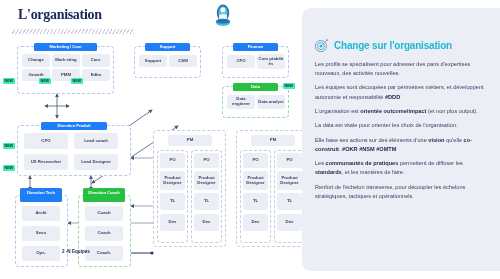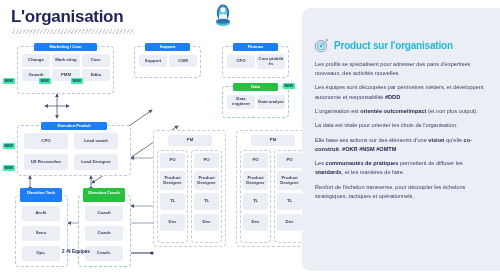--- a/index.html
+++ b/index.html
@@ -6,23 +6,24 @@
   html, body {
     width: 500px; height: 279px;
     background: #ffffff;
     font-family: "Liberation Sans", sans-serif;
     overflow: hidden;
   }
   #root { position: relative; width: 500px; height: 279px; background: #ffffff; }
 
   
   .page-title {
-    position: absolute; left: 11px; top: 7px;
-    font-size: 17px; font-weight: bold; color: #1b2559;
+    position: absolute; left: 18px; top: 7px;
+    font-size: 14px; font-weight: bold; color: #1b2559;
     letter-spacing: -0.3px;
+    font-family: Liberation Serif, serif;
   }
   .title-hatch {
     position: absolute; left: 12px; top: 29px;
     width: 122px; height: 5px;
     background: repeating-linear-gradient(
       -60deg, #c9ccd8 0 1px, #ffffff 1px 3px);
   }
 
   
   .avatar-icon { position: absolute; left: 213px; top: 2px; width: 20px; height: 28px; }
@@ -239,21 +240,21 @@
     <div class="panel-head">
       <span class="target-icon">
         <svg viewBox="0 0 24 24" width="15" height="15">
           <circle cx="11" cy="13" r="9" fill="none" stroke="#7f8bbd" stroke-width="1.4"></circle>
           <circle cx="11" cy="13" r="5.6" fill="none" stroke="#21b8d4" stroke-width="1.4"></circle>
           <circle cx="11" cy="13" r="2.2" fill="#21b8d4"></circle>
           <line x1="11" y1="13" x2="21" y2="3" stroke="#7f8bbd" stroke-width="1.3"></line>
           <path d="M19 2 l3 0 l0 3 z" fill="#21b8d4"></path>
         </svg>
       </span>
-      <span class="panel-title">Product sur l'organisation</span>
+      <span class="panel-title">Change sur l'organisation</span>
     </div>
     <div class="panel-body">
         <div class="para"><span>Les profils se spécialisent pour adresser des pans d'expertises nouveaux, des activités nouvelles.</span></div>
         <div class="para"><span>Les équipes sont découpées par périmètres métiers, et développent autonomie et responsabilité </span><b>#DDD</b></div>
         <div class="para"><span>L'organisation est </span><b>orientée outcome/impact</b><span> (et non plus output).</span></div>
         <div class="para"><span>La data est vitale pour orienter les choix de l'organisation.</span></div>
         <div class="para"><span>Elle base ses actions sur des éléments d'une </span><b>vision</b><span> qu'elle </span><b>co-construit</b><span>. </span><b>#OKR #NSM #OMTM</b></div>
         <div class="para"><span>Les </span><b>communautés de pratiques</b><span> permettent de diffuser les </span><b>standards</b><span>, et les manières de faire.</span></div>
         <div class="para"><span>Renfort de l'échelon transverse, pour découpler les échelons stratégiques, tactiques et opérationnels.</span></div>
       </div>

